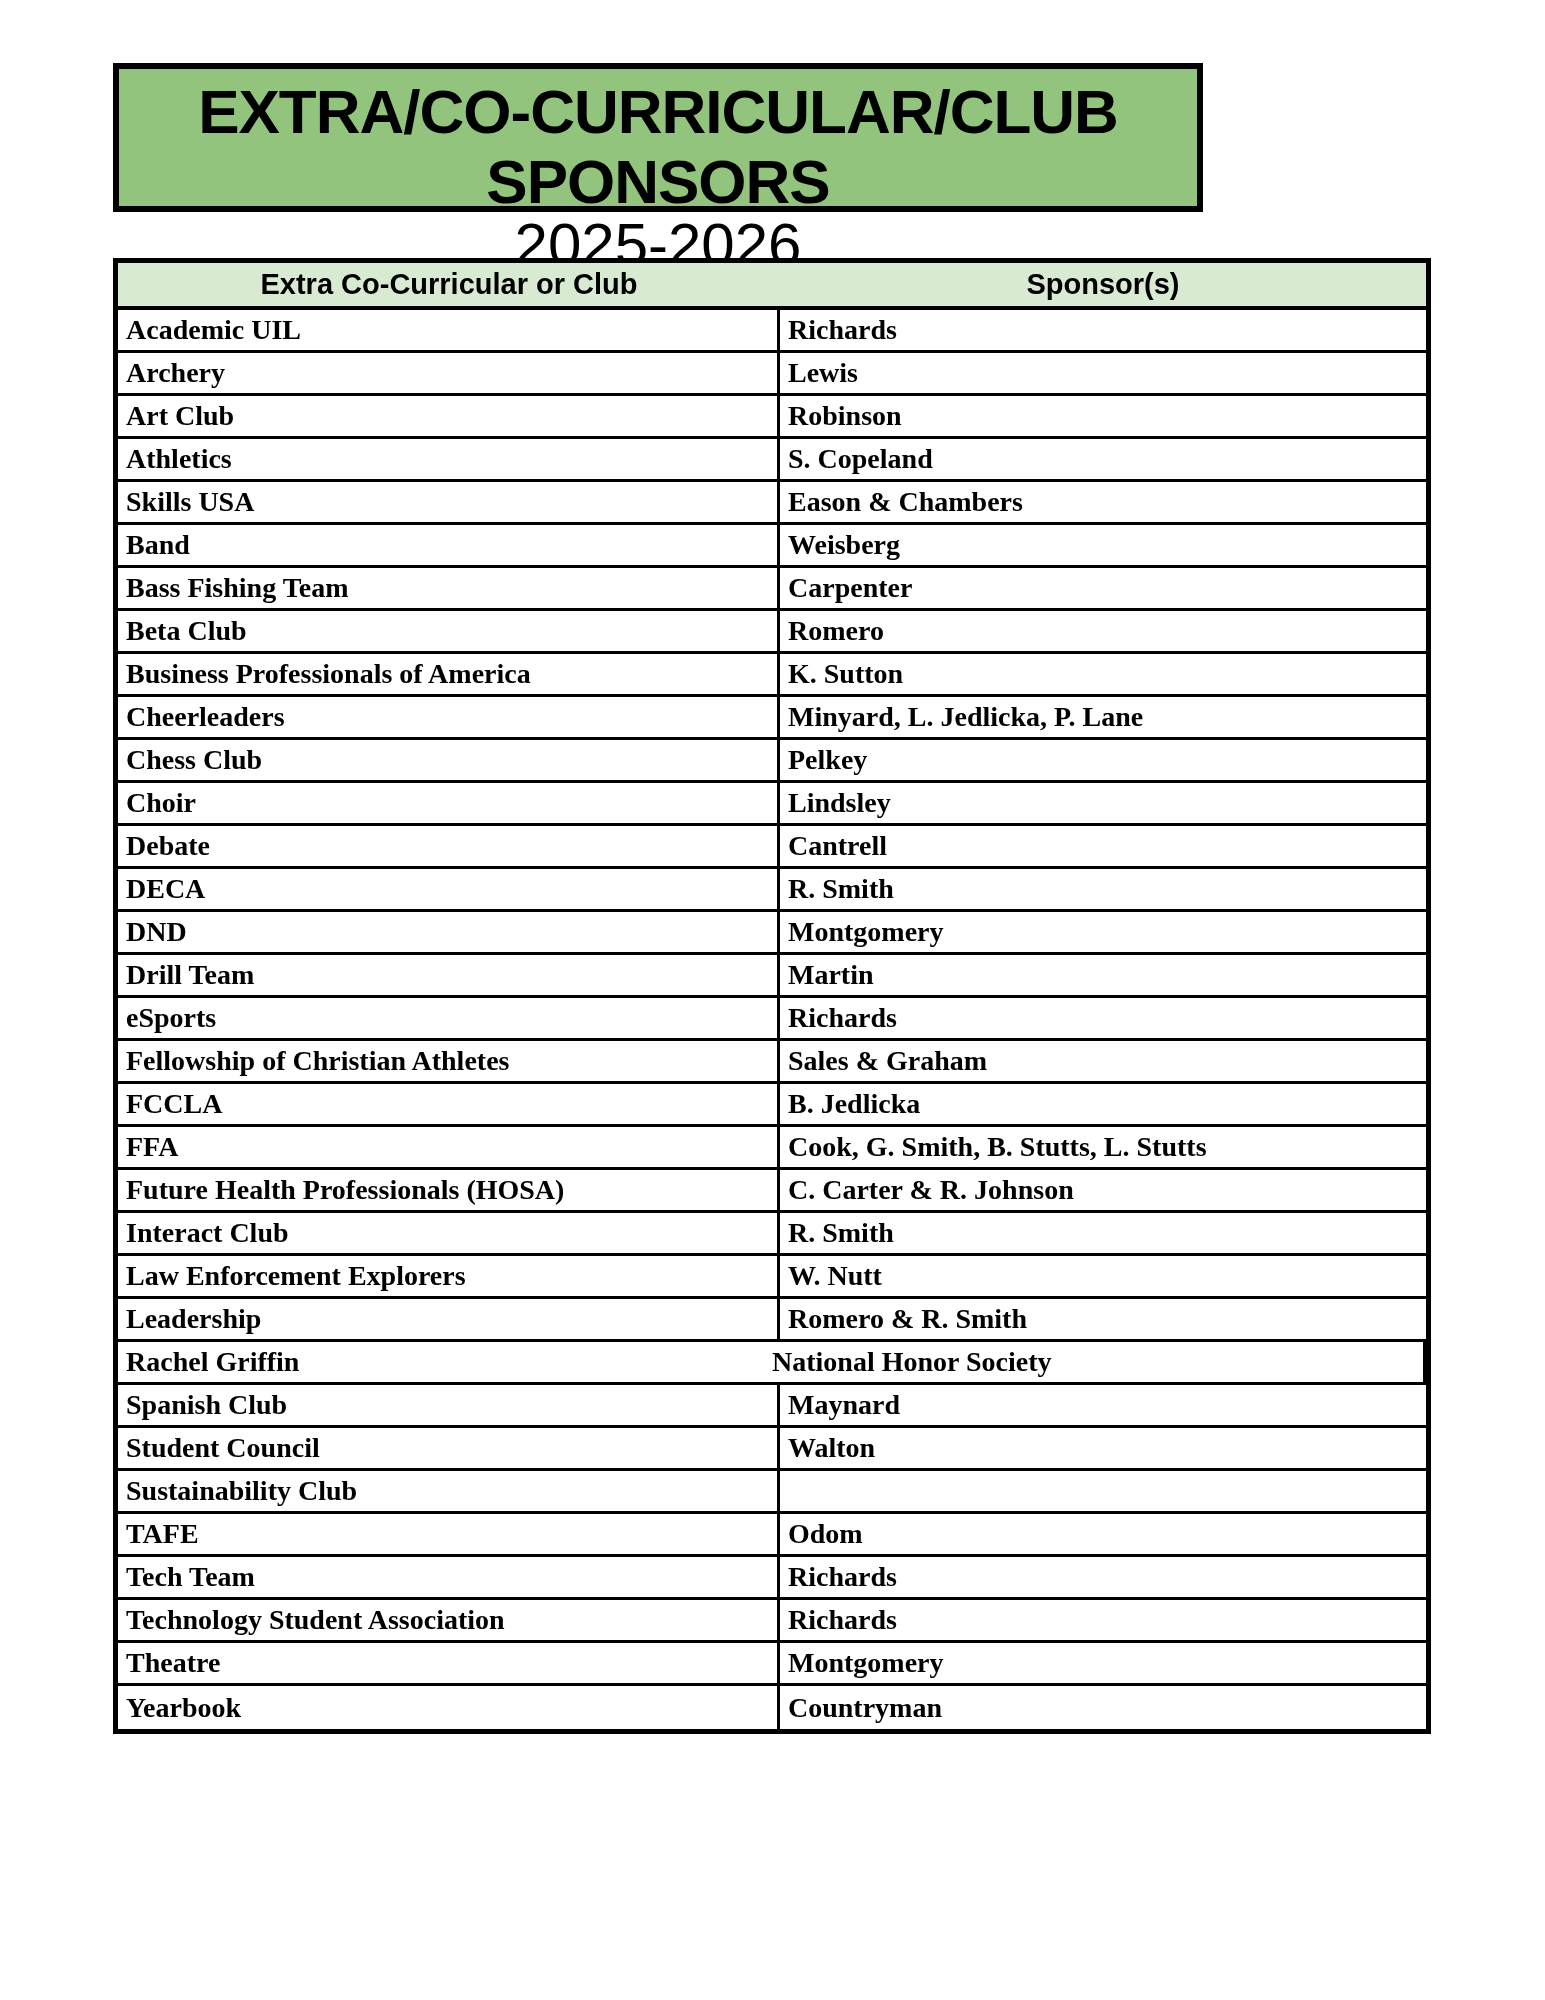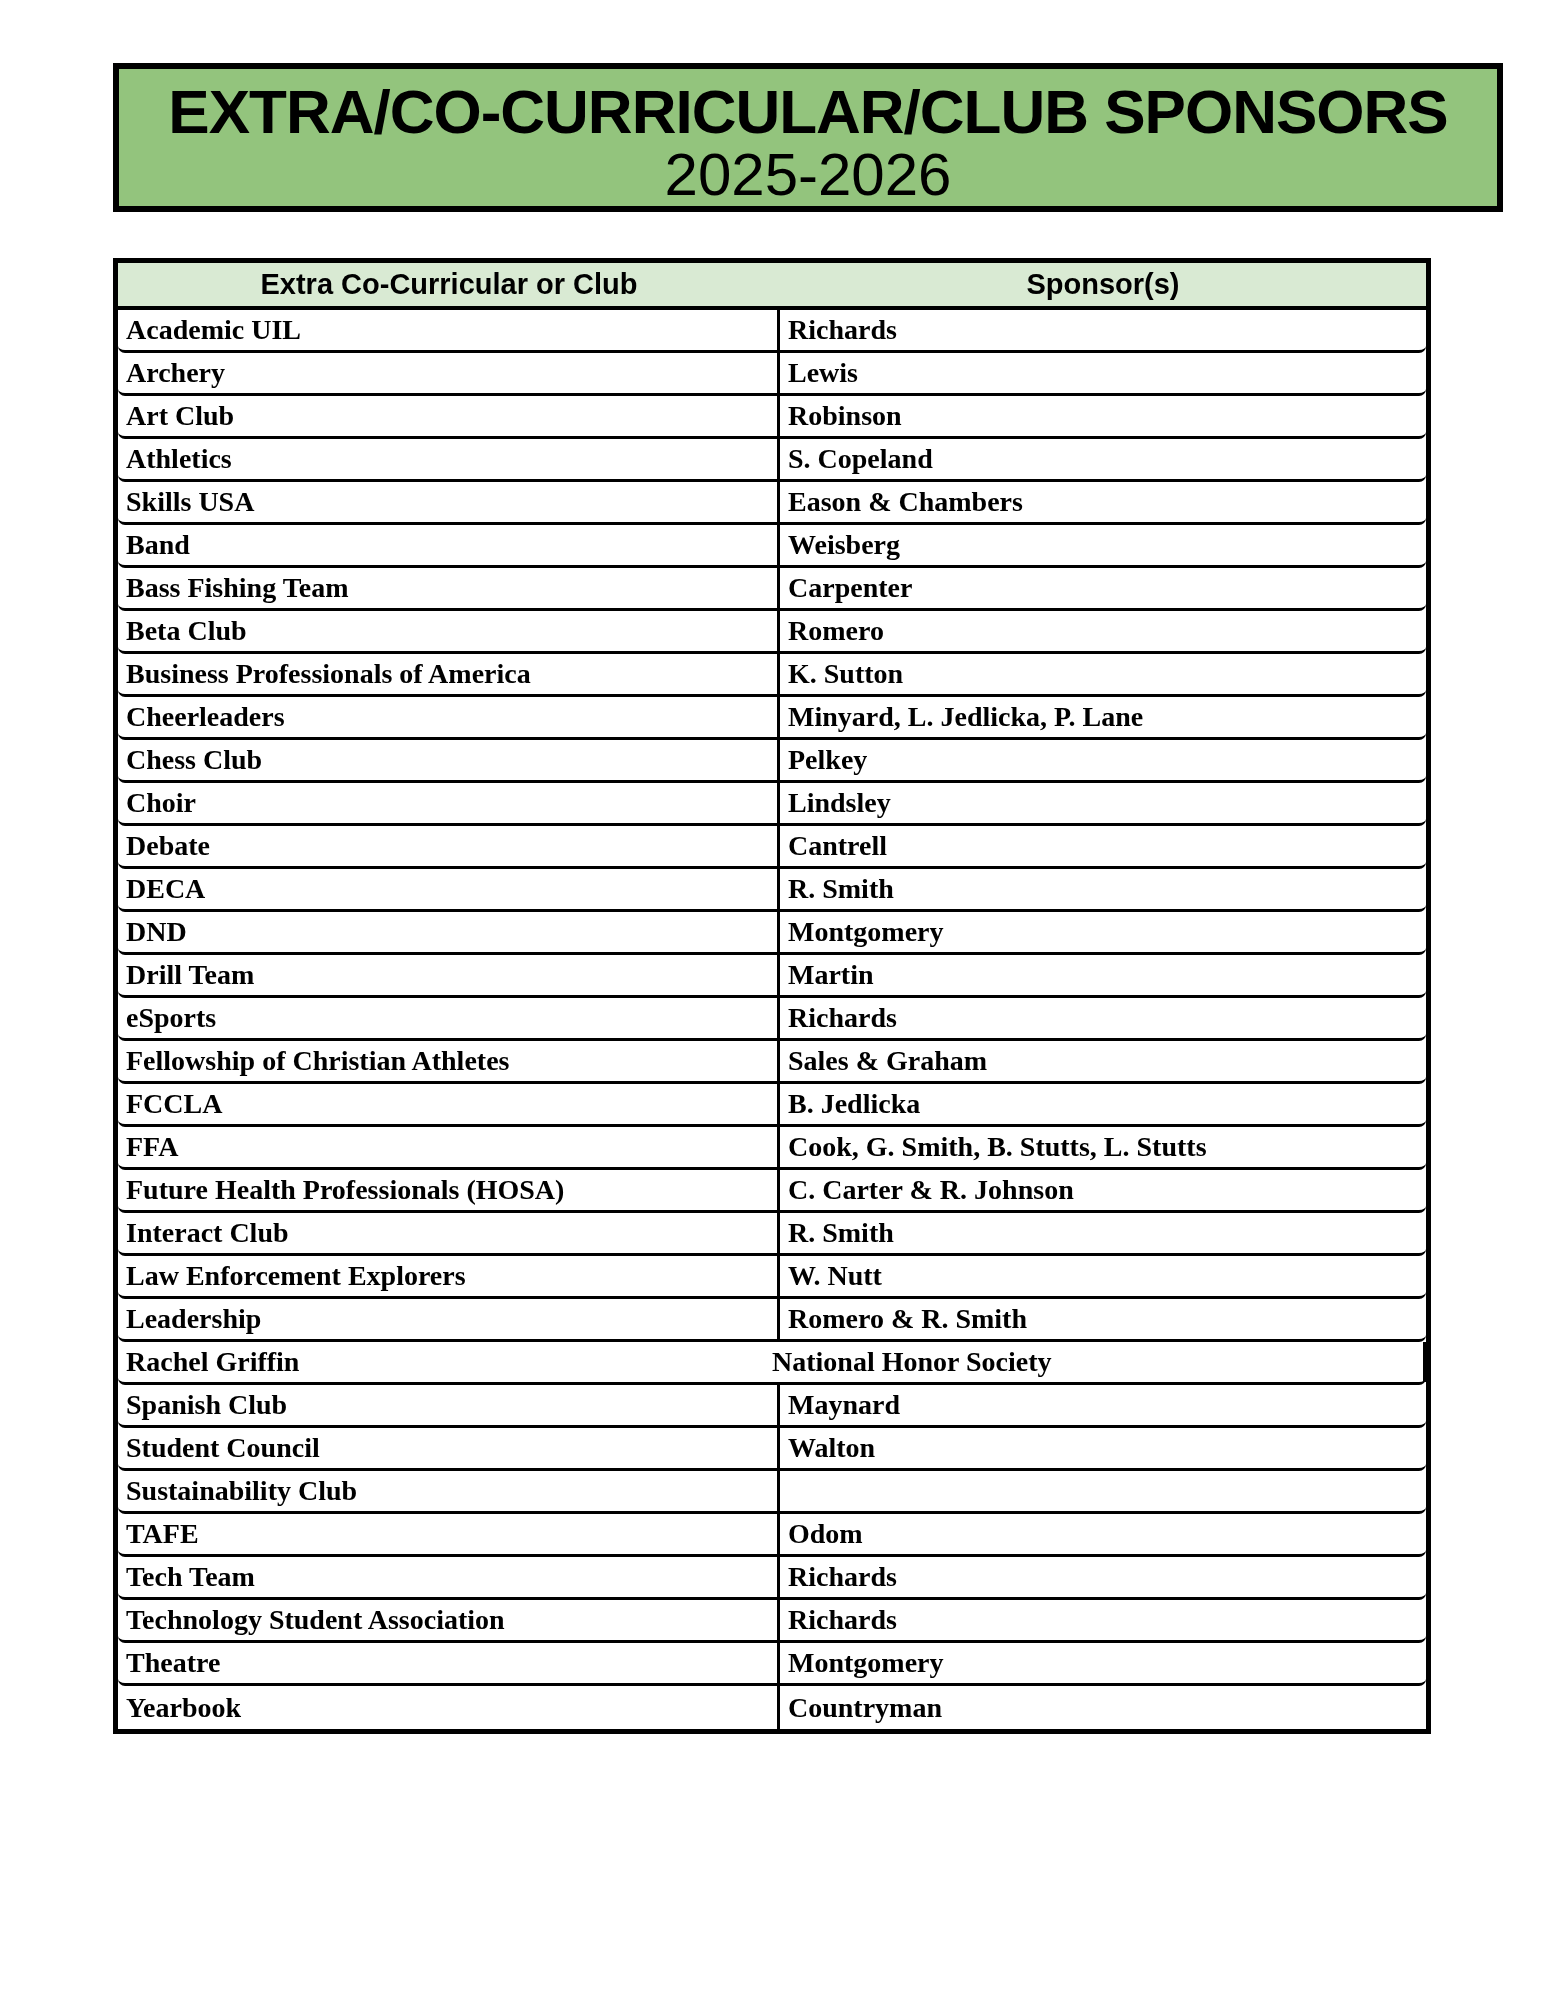--- a/index.html
+++ b/index.html
@@ -14,21 +14,21 @@
     background: var(--page-bg, #ffffff);
     font-family: "Liberation Sans", sans-serif;
     overflow: hidden;
   }
 
   
   .banner {
     position: absolute;
     left: 113px;
     top: 63px;
-    width: 1390px;
+    width: 1090px;
     height: 149px;
     box-sizing: border-box;
     background: var(--banner-green, #93c47d);
     border: 6px solid var(--border-color, #000000);
     text-align: center;
   }
   .banner .title-line1 {
     margin-top: 8px;
     font-size: 62px;
     line-height: 70px;
@@ -73,21 +73,20 @@
   }
   .thead .hcell.h-club { flex: 0 0 662px; }
   .thead .hcell.h-sponsor { flex: 1; }
 
   .trow {
     display: flex;
     box-sizing: border-box;
     height: 43px;
     border-bottom: 3px solid var(--border-color, #000000);
     background: #ffffff;
-    border-radius: 7px;
   }
   .trow:last-child { border-bottom: none; }
   .tcell {
     display: flex;
     align-items: center;
     box-sizing: border-box;
     padding-left: 8px;
     font-family: "Liberation Serif", serif;
     font-weight: bold;
     font-size: 28px;

